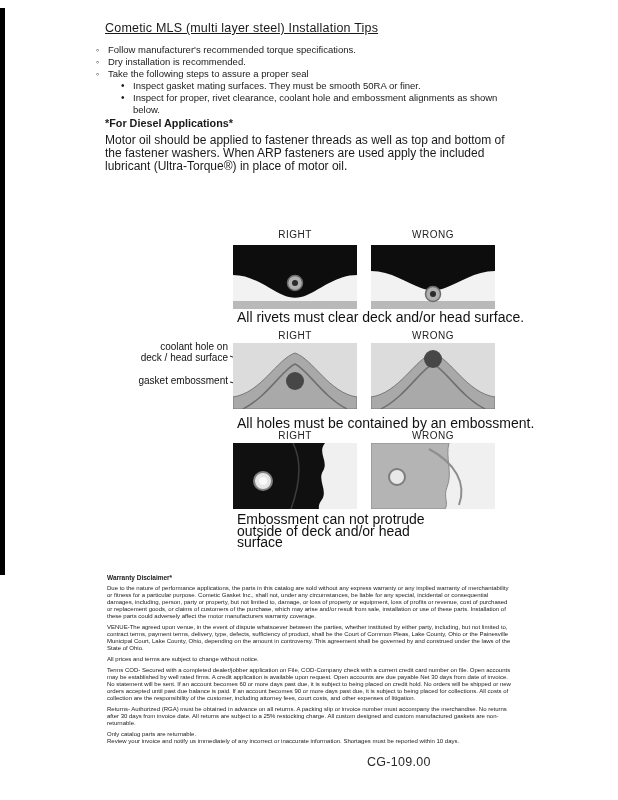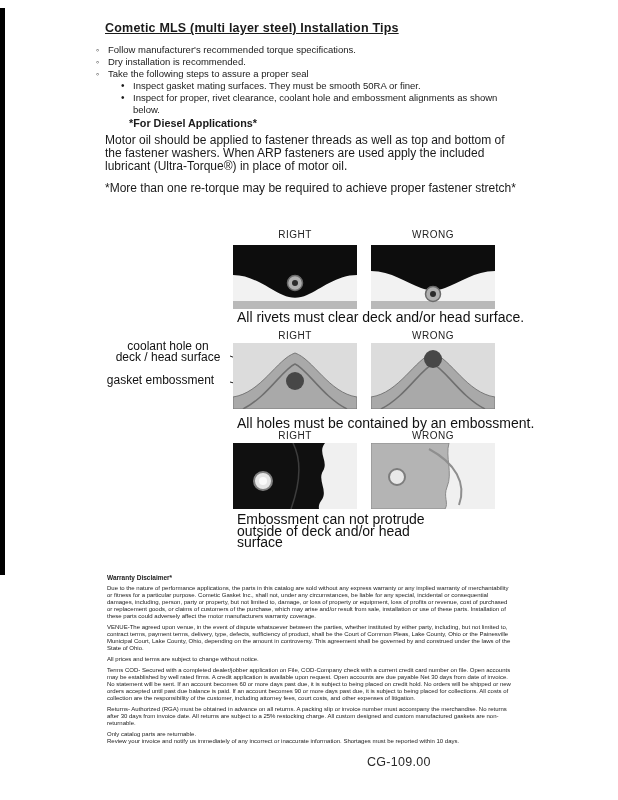--- a/index.html
+++ b/index.html
@@ -5,46 +5,46 @@
   * { margin:0; padding:0; box-sizing:border-box; }
   html,body { background:#ffffff; }
   .page {
     position:relative; width:618px; height:800px; background:#ffffff;
     font-family:"Liberation Sans", sans-serif; color:#1a1a1a; overflow:hidden;
   }
   .left-bar { position:absolute; left:0; top:8px; width:5px; height:567px; background:#000; }
 
   .title {
     position:absolute; left:105px; top:21px;
-    font-size:12.5px; font-weight:bold; text-decoration:underline; letter-spacing:0.2px;
+    font-size:12.5px; font-weight:normal; text-decoration:underline; letter-spacing:0.2px;
   }
 
   .tips { position:absolute; left:96px; top:44px; width:424px; font-size:9.5px; line-height:12px; }
   .bullet { display:flex; align-items:flex-start; }
   .bullet .marker { flex:0 0 12px; width:12px; font-size:9px; line-height:12px; text-align:left; }
   .bullet.sub { margin-left:25px; }
   .bullet.sub .marker { font-size:10px; }
 
-  .diesel-heading { position:absolute; left:105px; top:117px; font-size:10.8px; font-weight:bold;margin-left:24px; }
+  .diesel-heading { position:absolute; left:105px; top:117px; font-size:10.8px; font-weight:bold; }
   .diesel-body { position:absolute; left:105px; top:134px; width:414px; font-size:12px; line-height:13px; }
   .diesel-body p { margin-bottom:9px; }
 
   .dg-label { position:absolute; width:124px; text-align:center; font-size:10px; color:#222; letter-spacing:0.5px; }
   .colL { left:233px; } .colR { left:371px; }
   .r1-label { top:229px; } .r2-label { top:330px; } .r3-label { top:430px; }
   .dg-img { position:absolute; width:124px; background:#eee; }
   .r1-img { top:245px; height:64px; }
   .r2-img { top:343px; height:66px; }
   .r3-img { top:443px; height:66px; }
   .dg-img svg { display:block; width:100%; height:100%; }
 
   .caption { position:absolute; left:237px; font-size:14px; color:#111; line-height:11.5px; }
   .cap1 { top:312px; } .cap2 { top:418px; } .cap3 { top:514px; width:218px; }
 
-  .ann { position:absolute; text-align:center; font-size:12px; line-height:11px; color:#111; }
+  .ann { position:absolute; text-align:right; font-size:10px; line-height:11px; color:#111; }
   .ann-coolant { left:108px; top:341px; width:120px; }
   .ann-emboss  { left:93px;  top:375px; width:135px; }
   .ann-lines { position:absolute; left:118px; top:338px; width:260px; height:80px; }
 
   .warranty { position:absolute; left:107px; top:574px; width:404px; font-size:6px; line-height:7px; color:#222; }
   .warranty h3 { font-size:6.5px; font-weight:bold; margin-bottom:4px; }
   .warranty p { margin-bottom:4px; }
   .warranty p.tight { margin-bottom:0; }
 
   .footer-code { position:absolute; left:367px; top:755px; font-size:12.5px; letter-spacing:0.3px; color:#2a2a2a;text-align:center; }
@@ -78,21 +78,20 @@
     <div class="bullet sub">
       <span class="marker">•</span>
       <span>Inspect for proper, rivet clearance, coolant hole and embossment alignments as shown below.</span>
     </div>
   </div>
 
   <h2 class="diesel-heading">*For Diesel Applications*</h2>
 
   <div class="diesel-body">
     <p>Motor oil should be applied to fastener threads as well as top and bottom of the fastener washers. When ARP fasteners are used apply the included lubricant (Ultra-Torque®) in place of motor oil.</p>
-    <p>*More than one re-torque may be required to achieve proper fastener stretch*</p>
   </div>
 
   <div class="dg-label colL r1-label">RIGHT</div>
   <div class="dg-label colR r1-label">WRONG</div>
 
   <div class="dg-img colL r1-img">
     <svg viewBox="0 0 124 64">
       <rect width="124" height="64" fill="#f2f2f2"></rect>
       <rect y="56" width="124" height="8" fill="#b9b9b9"></rect>
       <path d="M0,0 H124 V30 C104,30 88,44 74,50 C66,53.5 58,53.5 50,50 C36,44 20,30 0,30 Z" fill="#0d0d0d"></path>

